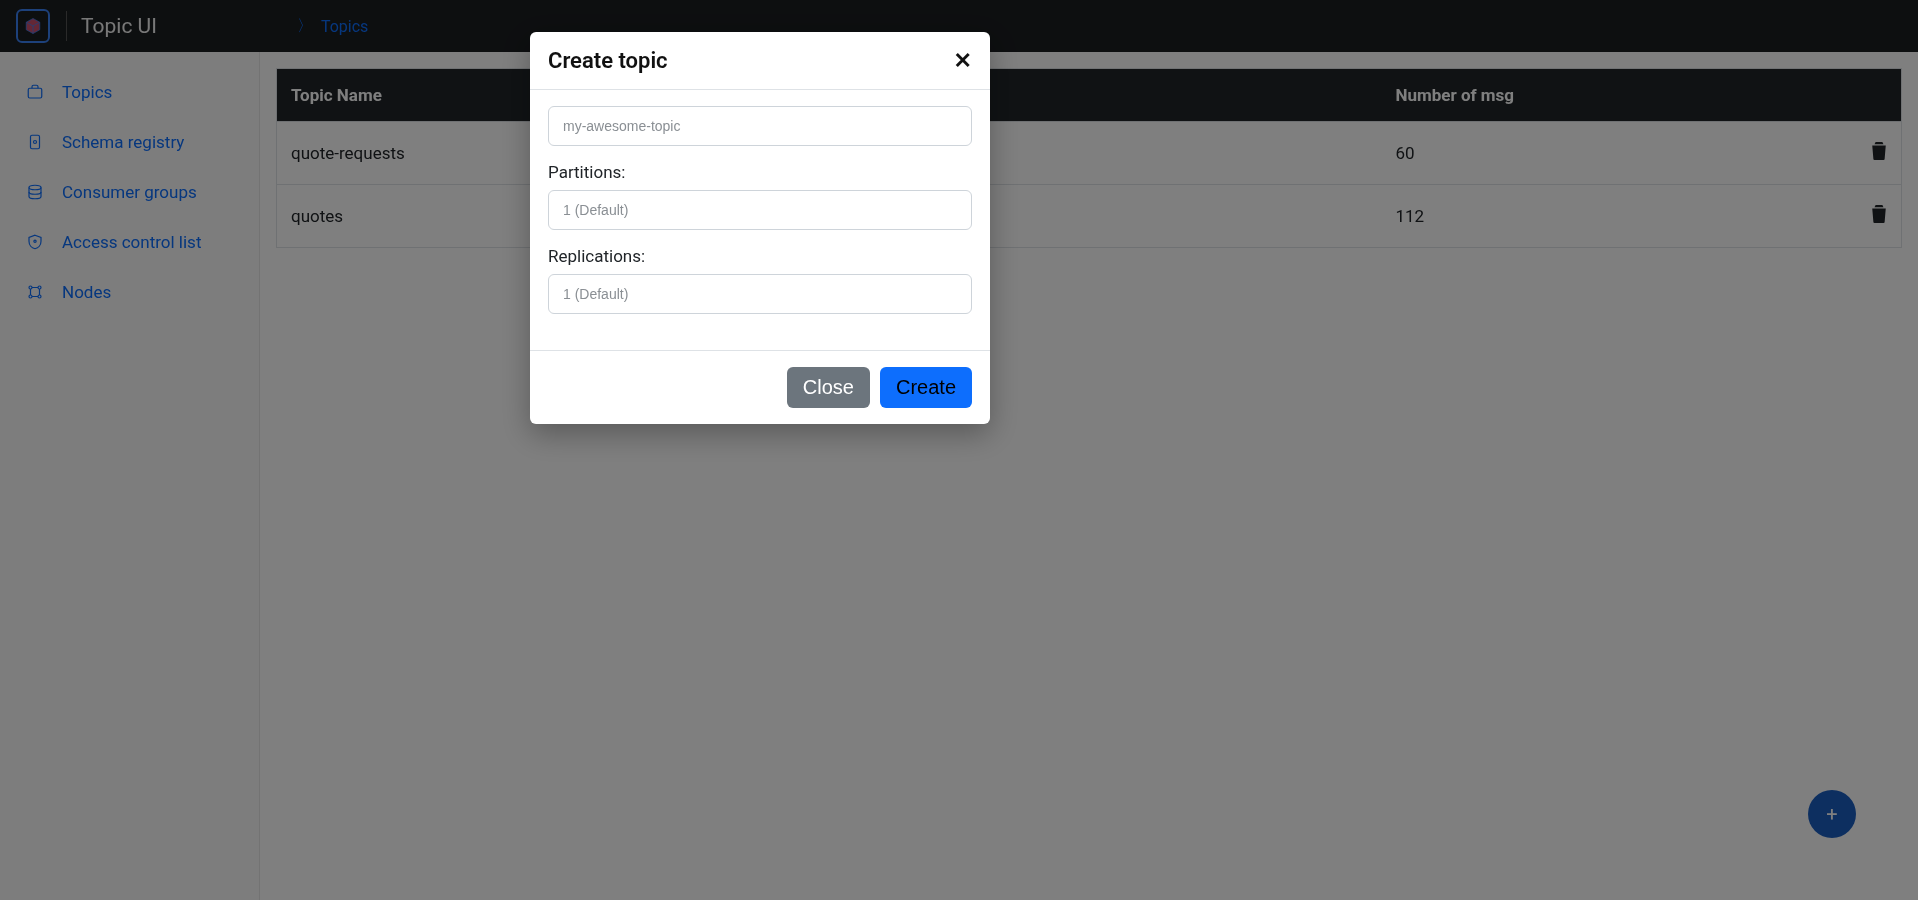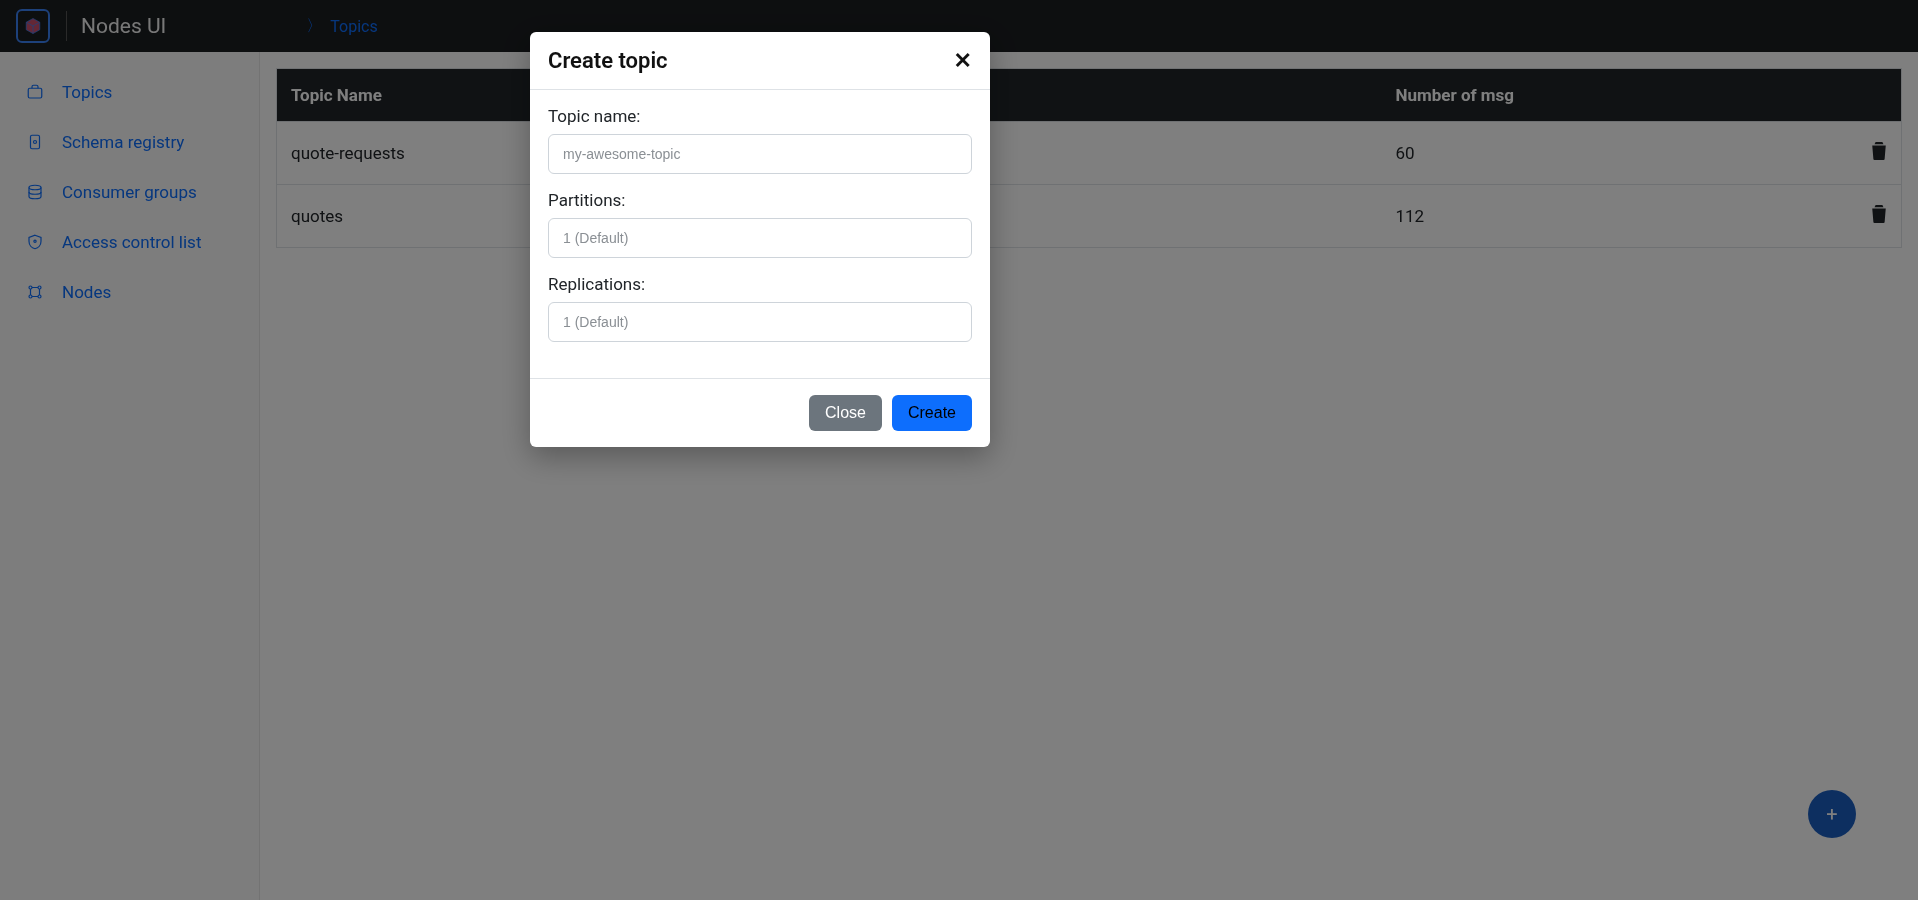--- a/index.html
+++ b/index.html
@@ -44,37 +44,37 @@
   .modal-head{display:flex;align-items:center;justify-content:space-between;padding:16px 18px;border-bottom:1px solid var(--border);}
   .modal-head h3{font-size:22px;font-weight:600;color:#111;}
   .modal-close{font-size:22px;line-height:1;cursor:pointer;color:#111;font-weight:600;}
   .modal-body{padding:16px 18px 20px;}
   .fgroup{margin-bottom:16px;}
   .fgroup:last-child{}
   .flabel{font-size:17px;color:#212529;margin-bottom:8px;display:block;}
   .finput{width:100%;height:40px;border:1px solid #ced4da;border-radius:6px;padding:0 14px;font-size:14px;color:#212529;}
   .finput::placeholder{color:#8a8f94;}
   .modal-foot{border-top:1px solid var(--border);padding:16px 18px;display:flex;justify-content:flex-end;gap:10px;}
-  .btn{border:none;border-radius:6px;padding:9px 16px;font-size:16px;cursor:pointer;}
+  .btn{border:none;border-radius:6px;padding:9px 16px;font-size:20px;cursor:pointer;}
   .btn-close{background:var(--btn-secondary);color:#fff;}
   .btn-create{background:var(--link);color:#000000;}
   th.col-actions,td.col-actions{text-align:right;width:80px;}
 </style>
 </head>
 <body>
 
 <div class="topbar">
   <div class="brand-logo">
     <svg viewBox="0 0 24 24">
         <path d="M12 2 L21 7 L21 17 L12 22 L3 17 L3 7 Z" fill="#c94f6d" stroke="#3b82f6" stroke-width="1"></path>
         <path d="M3 7 L12 12 L21 7 M12 12 L12 22" fill="none" stroke="#3b82f6" stroke-width="1"></path>
       </svg>
   </div>
   <div class="brand-sep"></div>
-  <div class="brand-title">Nodes UI</div>
+  <div class="brand-title">Topic UI</div>
   <div class="bc">
     <span class="bc-sep">〉</span>
     <a href="#" style="color:var(--link);text-decoration:none">Topics</a>
   </div>
 </div>
 
 <div class="layout">
 
   <nav class="sidebar">
     <div class="side-item">
@@ -173,21 +173,20 @@
 </div>
 
 <div class="backdrop"></div>
 <div class="modal">
   <div class="modal-head">
     <h3>Create topic</h3>
     <span class="modal-close">✕</span>
   </div>
   <div class="modal-body">
     <div class="fgroup">
-      <label class="flabel">Topic name:</label>
       <input class="finput" type="text" placeholder="my-awesome-topic" style="">
     </div>
     <div class="fgroup">
       <label class="flabel">Partitions:</label>
       <input class="finput" type="text" placeholder="1 (Default)" style="">
     </div>
     <div class="fgroup">
       <label class="flabel">Replications:</label>
       <input class="finput" type="text" placeholder="1 (Default)" style="">
     </div>

